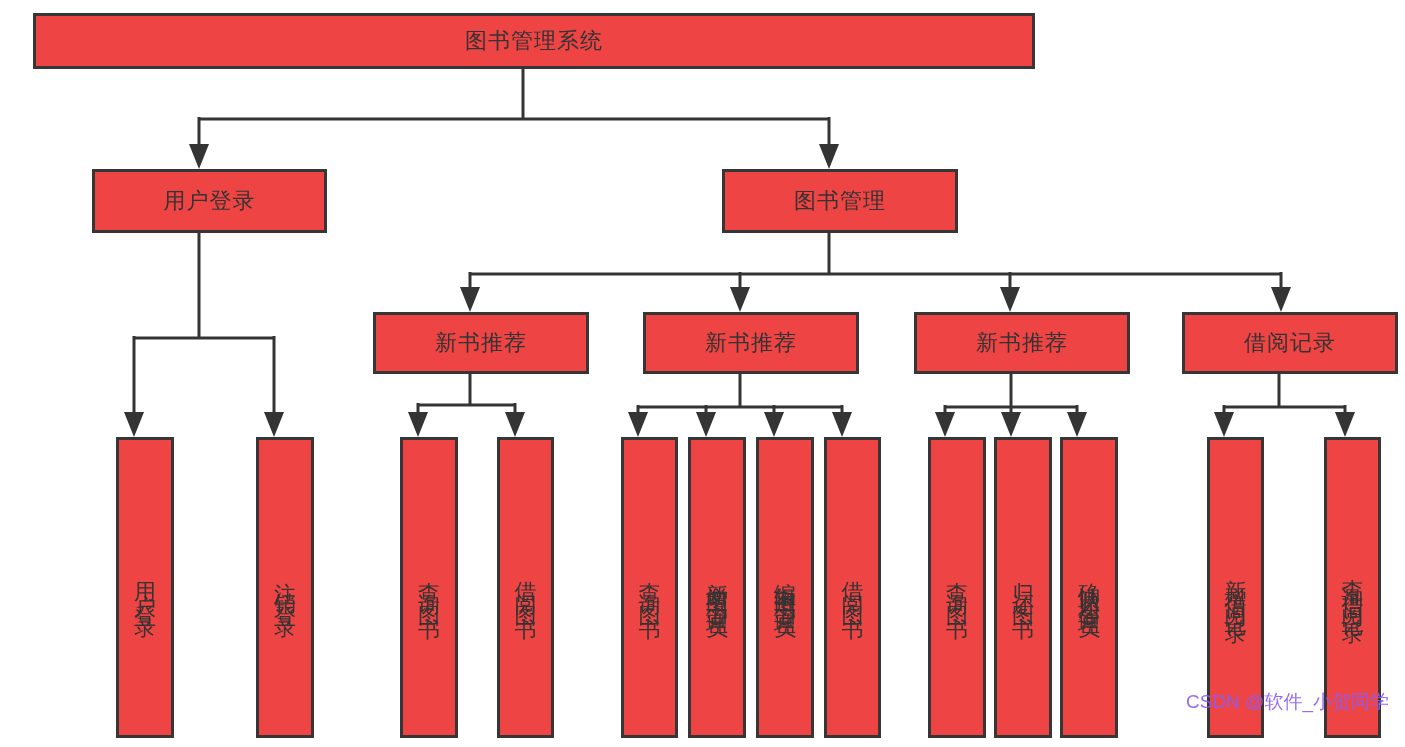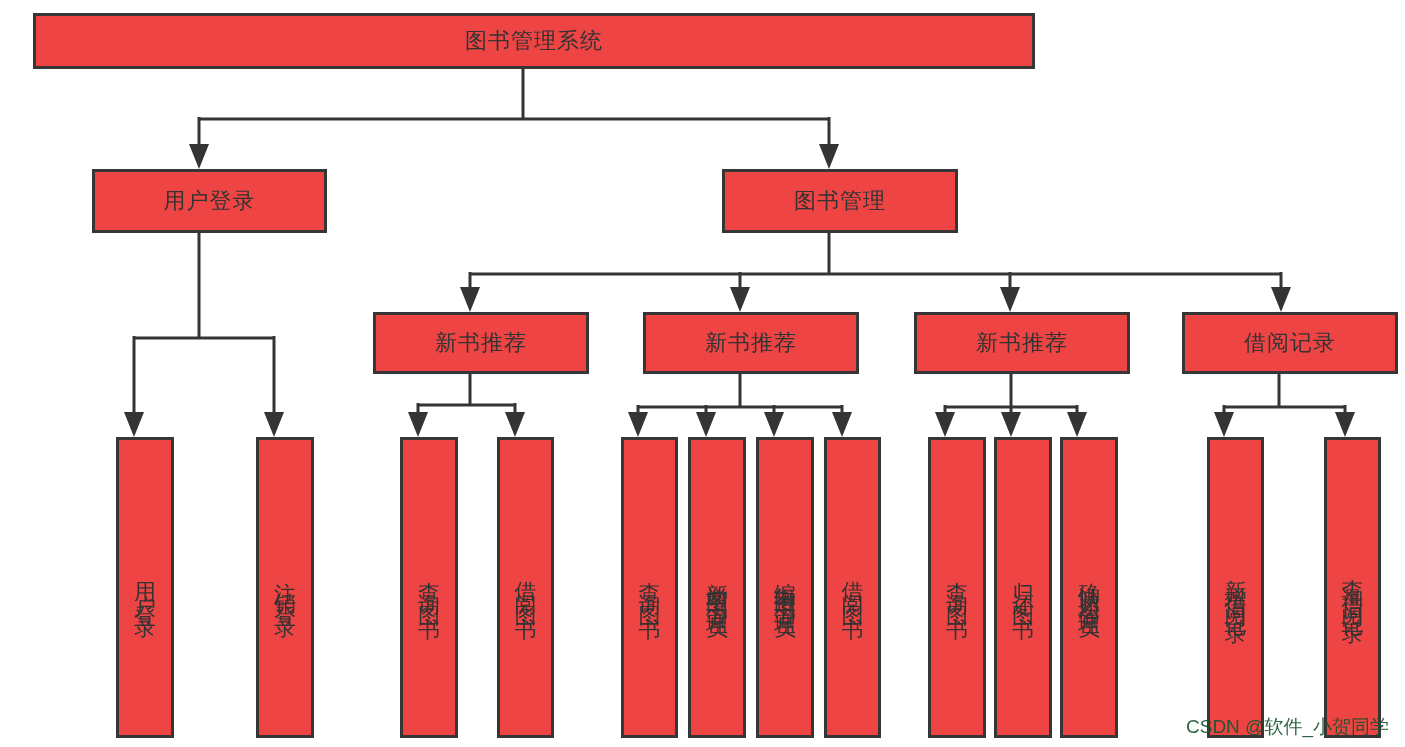--- a/index.html
+++ b/index.html
@@ -56,23 +56,23 @@
   .v-bb-edit    { left: 745px;  }
   .v-bb-borrow  { left: 813px; width: 57px; }
   .v-cb-query   { left: 917px;  }
   .v-cb-return  { left: 983px;  }
   .v-cb-confirm { left: 1049px; }
   .v-br-add     { left: 1196px; width: 57px; }
   .v-br-query   { left: 1313px; width: 57px; }
   .watermark {
     position: absolute;
     left: 1186px;
-    top: 714px;
+    top: 689px;
     font-size: 19px;
-    color: #14532d;
+    color: #8b5cf6;
     opacity: 0.9;
     white-space: nowrap;
     z-index: 5;
   }
 </style>
 </head>
 <body>
 
 <div class="canvas">
 

